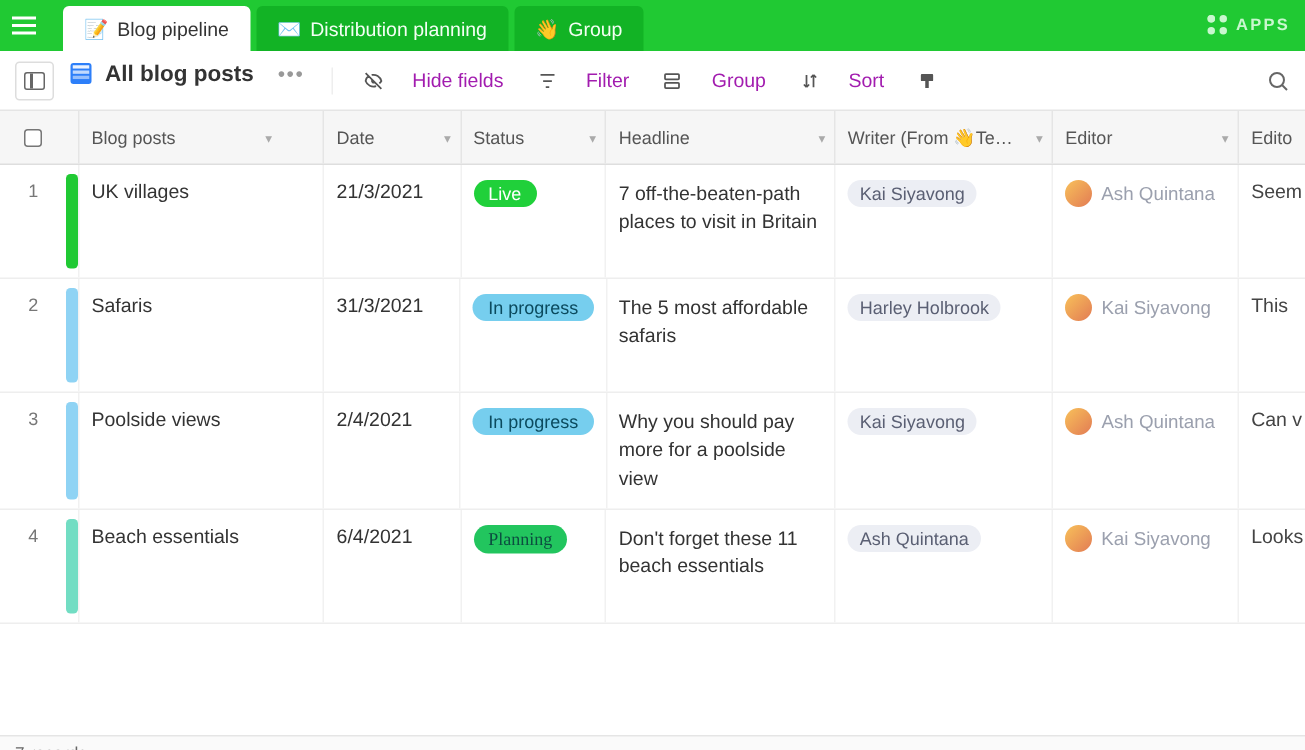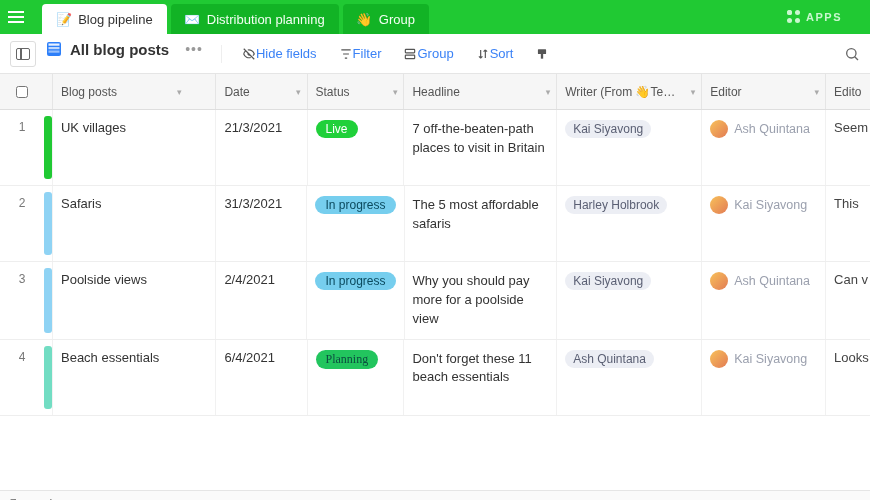--- a/index.html
+++ b/index.html
@@ -7,36 +7,36 @@
 
 
 .topbar { background: #20c933; height: 34px; display: flex; align-items: flex-end; padding: 0 10px 0 8px; position: relative; }
 .menu-btn { align-self: center; width: 22px; height: 22px; display: flex; flex-direction: column; justify-content: center; gap: 3px; cursor: pointer; margin-right: 12px; }
 .menu-btn span { height: 2px; background: #fff; width: 16px; }
 .tabs { display: flex; align-items: flex-end; height: 100%; }
 .tab { height: 30px; display: flex; align-items: center; padding: 0 14px; border-radius: 4px 4px 0 0; font-size: 13px; cursor: pointer; white-space: nowrap; }
 .tab.active { background: #fff; color: #333; font-weight: 500; }
 .tab.inactive { background: #12b325; color: #f4fff4; margin-left: 4px; }
 .tab-ico { margin-right: 6px; font-size: 13px; }
-.apps { position: absolute; right: 28px; top: 50%; transform: translateY(-50%); color: #c9f7cf; font-size: 11px; letter-spacing: 1.5px; font-weight: 600; display: flex; align-items: center; gap: 5px; }
+.apps { position: absolute; right: 10px; top: 50%; transform: translateY(-50%); color: #c9f7cf; font-size: 11px; letter-spacing: 1.5px; font-weight: 600; display: flex; align-items: center; gap: 5px; }
 .apps-ico { display:inline-block; width:14px; height:14px; position:relative; }
 .apps-ico::before, .apps-ico::after { content:""; position:absolute; width:5px; height:5px; border-radius:50%; background:#c9f7cf; }
 .apps-ico::before { box-shadow: 8px 0 #c9f7cf, 0 8px #c9f7cf, 8px 8px #c9f7cf; }
 
 
 .toolbar { height: 40px; border-bottom: 1px solid #e5e5e5; display: flex; align-items: center; padding: 0 10px; gap: 6px; }
 .tb-left { display:flex; align-items:flex-start; gap:10px; }
 .views-btn { width:26px; height:26px; border:1px solid #ddd; border-radius:3px; display:flex; align-items:center; justify-content:center; cursor:pointer; }
 .sidebar-ico { width:14px; height:12px; border:1.5px solid #666; border-radius:2px; position:relative; }
 .sidebar-ico::before { content:""; position:absolute; left:3px; top:0; bottom:0; width:1.5px; background:#666; }
 .view-title { display:flex; align-items:center; gap:8px; font-size:15px; font-weight:600; color:#333; cursor:pointer; }
 .grid-ico { width:16px; height:16px; fill:#2d7ff9; }
 .dots { color:#999; font-size:14px; letter-spacing:1px; cursor:pointer; padding:0 6px; }
 .tb-sep { width:1px; height:18px; background:#eee; margin:0 6px; }
-.tb-btn { display:flex; align-items:center; gap:0; font-size:13px; color:#3b82f6; padding:4px 8px; cursor:pointer; border-radius:3px; }
+.tb-btn { display:flex; align-items:center; gap:19px; font-size:13px; color:#a21caf; padding:4px 8px; cursor:pointer; border-radius:3px; }
 .tb-btn svg { width:14px; height:14px; stroke:#555; fill:none; stroke-width:2; }
 .tb-right { margin-left:auto; display:flex; align-items:center; }
 .search-ico { width:16px; height:16px; stroke:#666; fill:none; stroke-width:2; cursor:pointer; }
 
 
 .hdr-row { height: 36px; background:#f6f6f6; border-bottom:1px solid #dedede; display:flex; align-items:center; font-size:12px; color:#555; }
 .hdr-chk { width:46px; display:flex; justify-content:center; }
 .hdr-chk input { width:12px; height:12px; }
 .hdr-cell { border-left:1px solid #e5e5e5; height:100%; display:flex; align-items:center; padding:0 8px; position:relative; }
 .hdr-cell .dd { position:absolute; right:6px; color:#aaa; font-size:9px; }

